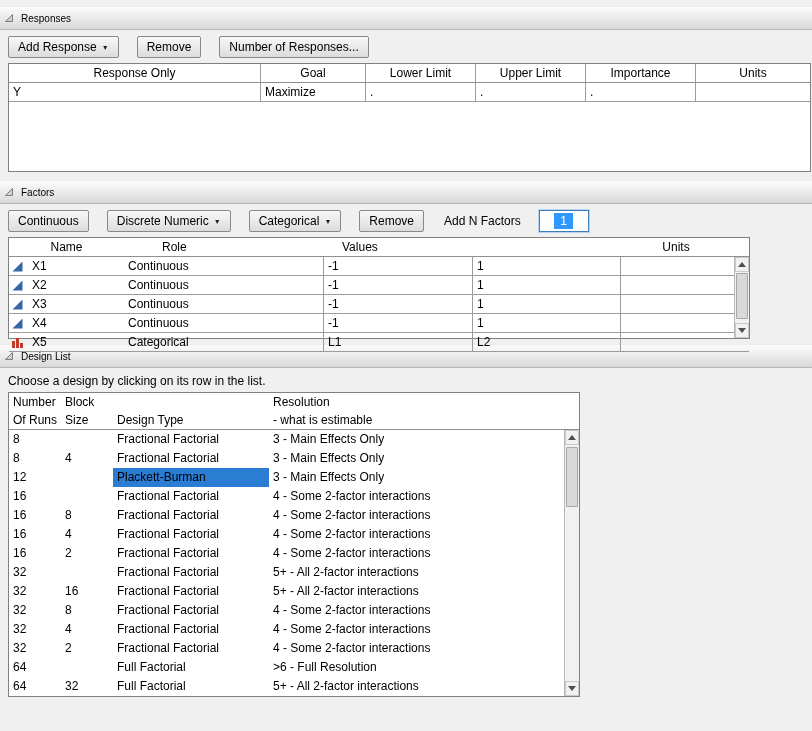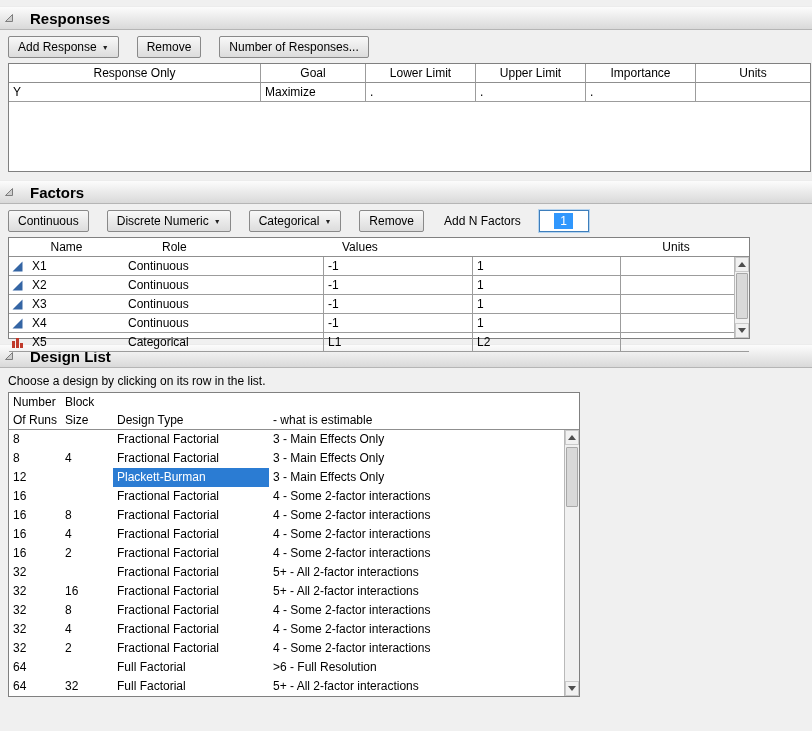--- a/index.html
+++ b/index.html
@@ -1,21 +1,21 @@
 <!DOCTYPE html>
 <html style="--sel-bg: #2b7cd3;"><head>
 <meta charset="utf-8">
 <style>
   html,body{margin:0;padding:0}
   body{background:#f0f0f0}
   .window{position:relative;width:812px;height:731px;background:#f0f0f0;font-family:"Liberation Sans",sans-serif;font-size:12px;color:#000;overflow:hidden}
   .titlebar{display:flex;align-items:center;gap:5px;height:26px;padding-left:4px;background:linear-gradient(#fafafa,#ededed);border-bottom:1px solid #c9c9c9}
   .titlebar .title{font-weight:bold;font-size:14px;margin-left:2px}
   .redbtn{display:inline-flex;align-items:center;justify-content:center;width:16px;height:15px;background:linear-gradient(#ffffff,#e2e2e2);border:1px solid #8f8f8f;border-radius:2px}
-  .sec-header{display:flex;align-items:center;gap:16px;height:22px;padding-left:4px;background:linear-gradient(#fcfcfc,#d9d9d9);border-top:1px solid #ececec;border-bottom:1px solid #b5b5b5;font-weight:bold;font-size:15px}
+  .sec-header{display:flex;align-items:center;gap:7px;height:22px;padding-left:4px;background:linear-gradient(#fcfcfc,#d9d9d9);border-top:1px solid #ececec;border-bottom:1px solid #b5b5b5;font-weight:normal;font-size:10px}
   .mt6{margin-top:6px}.mt8{margin-top:8px}.mt5{margin-top:5px}
   .btnrow{display:flex;align-items:center;gap:18px;margin:6px 8px 5px 8px}
   .btn{display:inline-flex;align-items:center;gap:5px;height:22px;padding:0 9px;background:linear-gradient(#f8f8f8,#dcdcdc);border:1px solid #898989;border-radius:2px;font:inherit;color:#000;cursor:default}
   .caret{font-size:7px;line-height:1;color:#222}
   .nflabel{margin-left:2px}
   .nfinput{display:flex;align-items:center;justify-content:center;width:48px;height:20px;background:#fff;border:1px solid #3d7ebc;outline:1px solid #b5d3ee}
   .nfsel{background:#3097fd;color:#fff;padding:0 6px;line-height:16px}
   .tframe{position:relative;margin-left:8px;background:#fff;border:1px solid #808080;box-sizing:border-box}
   .cell,.hcell{box-sizing:border-box;height:19px;line-height:18px;padding:0 4px;white-space:nowrap;overflow:hidden}
   
@@ -35,21 +35,21 @@
   .fh-units{text-align:center;padding-right:22px}
   .frow .cell{border-bottom:1px solid #9c9c9c}
   .frow .cell:nth-child(2),.frow .cell:nth-child(3),.frow .cell:nth-child(4){border-right:1px solid #9c9c9c}
   .name-cell{display:flex;align-items:center;gap:9px;padding-left:3px}
   
   .des-frame{width:572px;height:305px}
   .dgrid{display:grid;grid-template-columns:52px 52px 156px auto}
   .dheader{border-bottom:1px solid #8f8f8f}
   .dheader .hcell{height:18px;line-height:18px;border:none}
   .drow .cell{height:19px;line-height:19px}
-  .sel-cell{background:var(--sel-bg,#2b7cd3);color:#ffffff}
+  .sel-cell{background:var(--sel-bg,#2b7cd3);color:#000000}
   .instruction{margin:5px 0 3px 8px;line-height:16px}
   
   .scrollbar{position:absolute;right:0;width:15px;background:#f1f1f1;border-left:1px solid #b9b9b9;box-sizing:border-box}
   .sb-btn{position:absolute;left:0;right:0;height:15px;background:#f1f1f1;border:1px solid #c9c9c9;box-sizing:border-box;display:flex;align-items:center;justify-content:center}
   .sb-btn.up{top:0}
   .sb-btn.down{bottom:0}
   .arr-up{width:0;height:0;border-left:4px solid transparent;border-right:4px solid transparent;border-bottom:5px solid #4e4e4e}
   .arr-down{width:0;height:0;border-left:4px solid transparent;border-right:4px solid transparent;border-top:5px solid #4e4e4e}
   .sb-thumb{position:absolute;left:1px;right:1px;background:#d9d9d9;border:1px solid #a8a8a8;border-radius:1px}
 </style>
@@ -218,20 +218,21 @@
         </svg>
       <span>Design List</span>
     </div>
     <div class="instruction">Choose a design by clicking on its row in the list.</div>
     <div class="tframe des-frame">
       <div class="dheader">
         <div class="dgrid">
           <div class="hcell">Number</div>
           <div class="hcell">Block</div>
           <div class="hcell"></div>
+          <div class="hcell">Resolution</div>
         </div>
         <div class="dgrid">
           <div class="hcell">Of Runs</div>
           <div class="hcell">Size</div>
           <div class="hcell">Design Type</div>
           <div class="hcell">- what is estimable</div>
         </div>
       </div>
       <div>
           <div class="dgrid drow">

